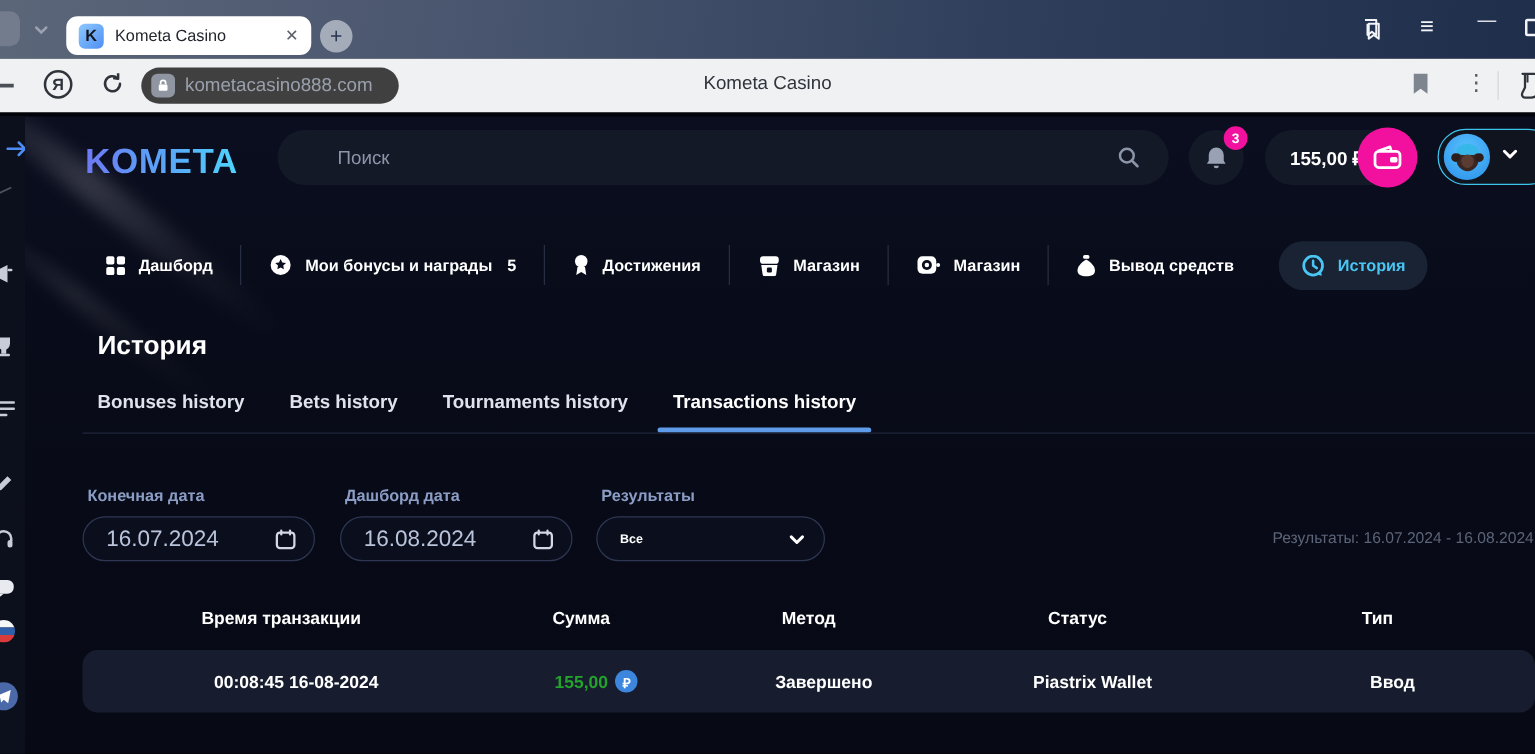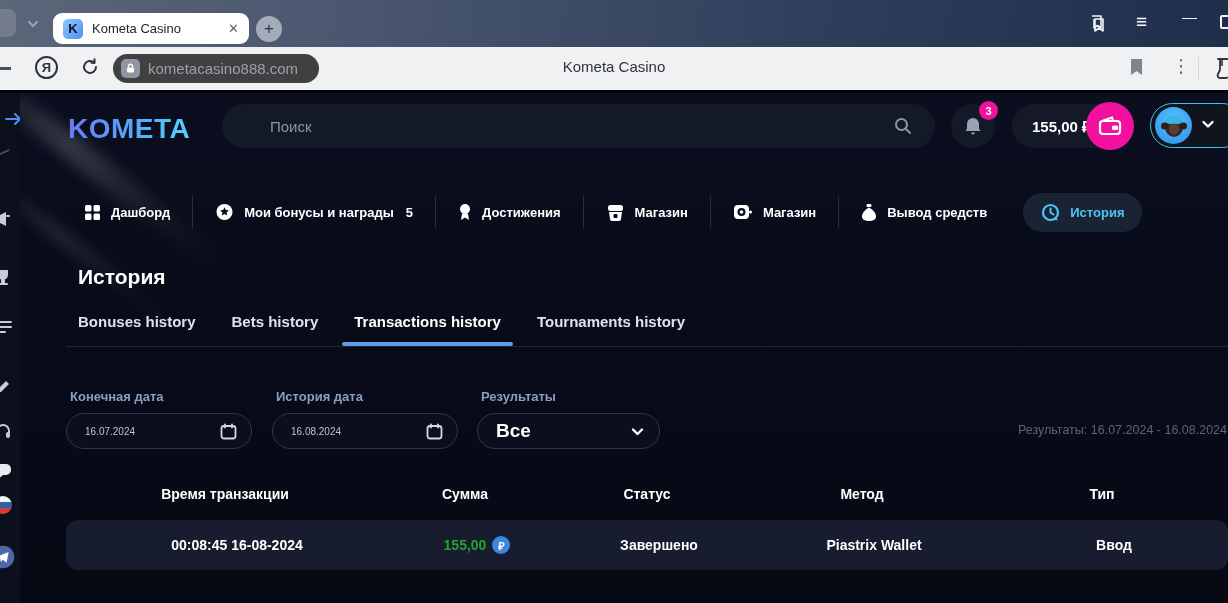--- a/index.html
+++ b/index.html
@@ -93,26 +93,26 @@
   .stab { color:#dfe3ec; font-size:15px; font-weight:600; padding-bottom:16px; position:relative; white-space:nowrap; }
   .stab.active { color:#fff; }
   .stab.active::after { content:""; position:absolute; left:-12px; right:-12px; bottom:0; height:4px; border-radius:3px; background:#5e9be8; }
   .tabs-baseline { position:absolute; left:66px; top:253px; width:1162px; height:1px; background:#20263a; }
 
   
   .fgroup { position:absolute; top:296px; }
   .flabel { font-size:13px; font-weight:700; color:#8b9dc5; margin-left:4px; }
   .fpill { margin-top:9px; height:36px; border-radius:18px; border:1px solid #2e3752; background:#0b0f1d;
     display:flex; align-items:center; padding:0 14px 0 18px; }
-  .fpill input { background:transparent; border:none; outline:none; color:#b9c3da; font-size:10px; width:110px; font-family:"Liberation Sans",sans-serif; }
+  .fpill input { background:transparent; border:none; outline:none; color:#b9c3da; font-size:18px; width:110px; font-family:"Liberation Sans",sans-serif; }
   .fpill .fico { margin-left:auto; color:#d2d8e6; display:flex; }
   .g1 { left:66px; } .g1 .fpill { width:186px; }
   .g2 { left:272px; } .g2 .fpill { width:186px; }
   .g3 { left:477px; } .g3 .fpill { width:183px; }
-  .selval { color:#fff; font-size:19px; font-weight:700; }
+  .selval { color:#fff; font-size:10px; font-weight:700; }
   .results { position:absolute; left:1018px; top:330px; width:400px; color:#5b6478; font-size:12.5px; white-space:nowrap; }
 
   
   .tgrid { display:grid; grid-template-columns:318px 162px 202px 228px 252px; width:1162px; }
   .thead { position:absolute; left:66px; top:393px; }
   .thead div { text-align:center; color:#fff; font-size:14px; font-weight:700; }
   .trow { position:absolute; left:66px; top:427px; height:50px; background:#171c2e; border-radius:12px; align-items:center; }
   .trow > div { text-align:center; color:#fff; font-size:14px; font-weight:700; display:flex; align-items:center; justify-content:center; gap:6px;padding-left:24px; }
   .amt { color:#23a32c; }
   .rub { width:18px; height:18px; border-radius:50%; background:#3c86dd; color:#fff; font-size:11px; font-weight:700;
@@ -361,39 +361,39 @@
         <span>История</span>
       </div>
 
     </div>
 
     <div class="ptitle">История</div>
 
     <div class="stabs">
       <div class="stab">Bonuses history</div>
       <div class="stab">Bets history</div>
+      <div class="stab">Tournaments history</div>
       <div class="stab active">Transactions history</div>
-      <div class="stab">Tournaments history</div>
     </div>
     <div class="tabs-baseline"></div>
 
     <div class="fgroup g1">
       <div class="flabel">Конечная дата</div>
       <div class="fpill">
         <input type="text" value="16.07.2024" style="">
         <span class="fico">
           <svg width="17" height="17" viewBox="0 0 17 17">
               <rect x="1.5" y="3" width="14" height="12.5" rx="2.5" fill="none" stroke="#d2d8e6" stroke-width="1.8"></rect>
               <path d="M5 1.5v3M12 1.5v3" stroke="#d2d8e6" stroke-width="1.8" stroke-linecap="round"></path>
             </svg>
         </span>
       </div>
     </div>
     <div class="fgroup g2">
-      <div class="flabel">История дата</div>
+      <div class="flabel">Дашборд дата</div>
       <div class="fpill">
         <input type="text" value="16.08.2024" style="">
         <span class="fico">
           <svg width="17" height="17" viewBox="0 0 17 17">
               <rect x="1.5" y="3" width="14" height="12.5" rx="2.5" fill="none" stroke="#d2d8e6" stroke-width="1.8"></rect>
               <path d="M5 1.5v3M12 1.5v3" stroke="#d2d8e6" stroke-width="1.8" stroke-linecap="round"></path>
             </svg>
         </span>
       </div>
     </div>
@@ -406,22 +406,22 @@
               <polyline points="3,5.5 7.5,10 12,5.5" fill="none" stroke="#fff" stroke-width="2.4" stroke-linecap="round" stroke-linejoin="round"></polyline>
             </svg>
         </span>
       </div>
     </div>
     <div class="results">Результаты: 16.07.2024 - 16.08.2024</div>
 
     <div class="tgrid thead">
       <div>Время транзакции</div>
       <div>Сумма</div>
+      <div>Метод</div>
       <div>Статус</div>
-      <div>Метод</div>
       <div>Тип</div>
     </div>
     <div class="tgrid trow">
       <div>00:08:45 16-08-2024</div>
       <div>
         <span class="amt">155,00</span>
         <span class="rub">₽</span>
       </div>
       <div>Завершено</div>
       <div>Piastrix Wallet</div>

